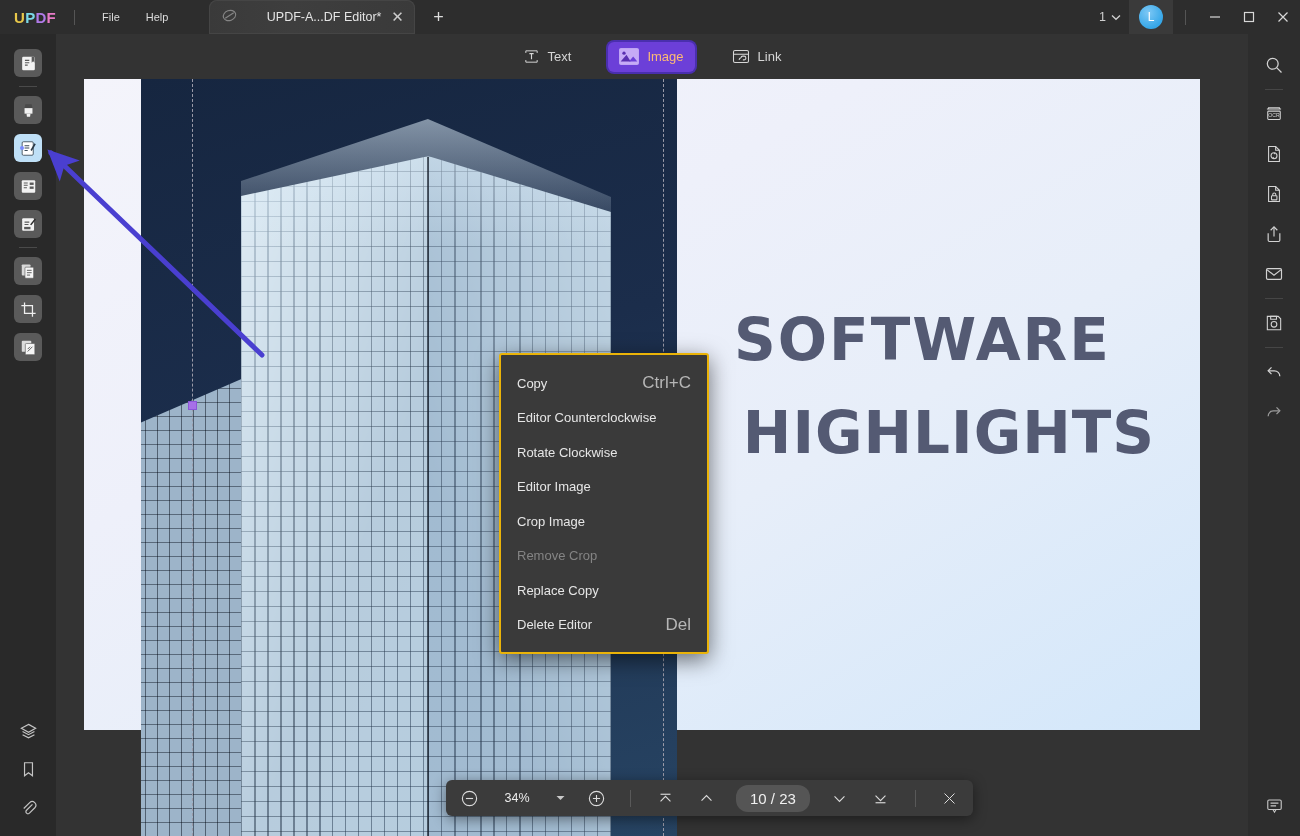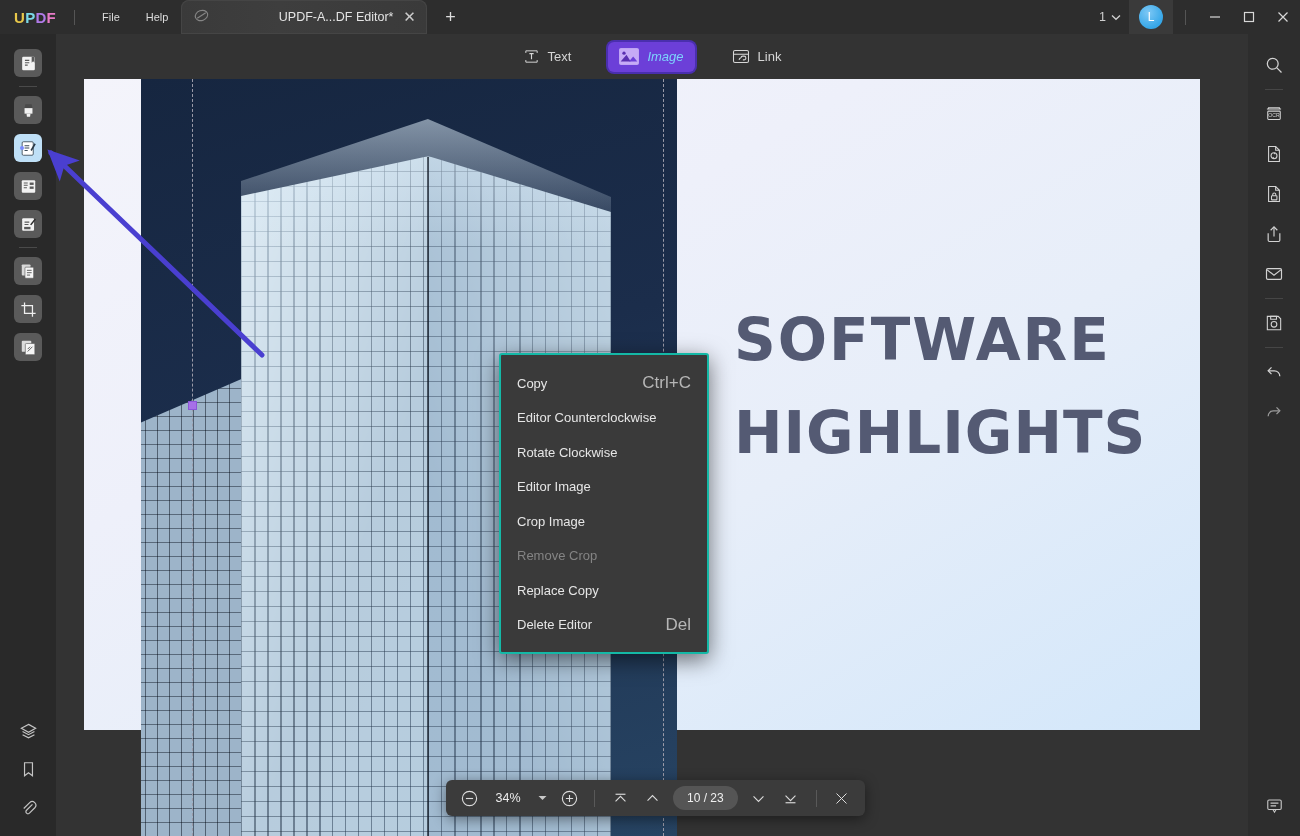--- a/index.html
+++ b/index.html
@@ -25,22 +25,22 @@
   .logo span:nth-child(1) { color: #e8c84a; }
   .logo span:nth-child(2) { color: #7ad9e8; }
   .logo span:nth-child(3) { color: #b07ae8; }
   .logo span:nth-child(4) { color: #e87ac8; }
   .tb-sep { width: 1px; height: 15px; background: #555; margin: 0 14px 0 18px; }
   .menu-item {
     color: #ddd; font-size: 11px; padding: 4px 13px; cursor: default;
     border-radius: 3px;
   }
   .tab {
-    margin-left: 0;
-    width: 246px; height: 34px;
+    margin-left: 28px;
+    width: 206px; height: 34px;
     background: linear-gradient(to right,#3a3a3a 0%,#3e3e3e 40%,#3a3a3a 100%);
     border-radius: 8px 8px 0 0;
     display: flex; align-items: center; position: relative;
     box-shadow: inset 0 0 0 1px #454545;
   }
   .tab-ico { margin-left: 12px; opacity:.5; }
   .tab-title {
     flex: 1; color: #e4e4e4; font-size: 12.5px; text-align: right;
     padding-right: 6px; white-space: nowrap; overflow: hidden;
   }
@@ -113,23 +113,22 @@
     position: absolute; top: 34px; left: 56px; width: 1192px; height: 45px;
     background: #333333; display: flex; align-items: center; justify-content: center;
     gap: 26px;
   }
   .tool {
     display: flex; align-items: center; gap: 8px; height: 30px;
     padding: 0 11px; border-radius: 6px; color: #d6d6d6; font-size: 13px;
     cursor: default;
   }
   .tool.selected {
-    background: #6c3fd8; color: #7dd3fc;
+    background: #6c3fd8; color: #fdba74;
     box-shadow: 0 0 0 2px #4a2fae;
-    font-style: italic;
   }
   .tool.selected .ticon { background: #b79cf0; }
   .ticon { display: flex; align-items: center; justify-content: center; }
 
   
   .docarea {
     position: absolute; top: 79px; left: 56px; width: 1192px; height: 757px;
     background: #333333; overflow: hidden;
   }
   .page {
@@ -206,57 +205,57 @@
     position: absolute; width: 9px; height: 9px; background: #a770e8;
     border: 1px solid #8a55d8;
   }
 
   .headline {
     position: absolute; left: 650px; top: 215px; width: 430px;
     color: #545a73; font-size: 58px; font-weight: bold;
     letter-spacing: 2px; line-height: 1.6;
     font-family: "DejaVu Sans", sans-serif;
   }
-  .headline div:nth-child(2) { letter-spacing: 1px; }
+  .headline div:nth-child(2) { letter-spacing: 1px; text-align: center; }
 
   
   .arrow-svg { position: absolute; left: 0; top: 0; pointer-events: none; }
 
   
   .ctxmenu {
     position: absolute; left: 499px; top: 353px; width: 210px;
-    background: #3a3a3a; border: 2px solid #14b8a6; border-radius: 3px;
+    background: #3a3a3a; border: 2px solid #eab308; border-radius: 3px;
     padding: 11px 0 10px 0; z-index: 40;
     box-shadow: 0 6px 22px rgba(0,0,0,.55);
   }
   .ctxitem {
     height: 34.5px; display: flex; align-items: center;
     padding: 0 16px; color: #e6e6e6; font-size: 13px; cursor: default;
   }
   .ctxitem.disabled { color: #848484; }
   .ctxshort { margin-left: auto; color: #b6b6b6; font-size: 17px; }
 
   
   .bottombar {
     position: absolute; left: 446px; bottom: 20px; height: 36px;
     background: #3b3b3b; border-radius: 6px;
-    display: flex; align-items: center; padding: 0 9px; gap: 4px;
+    display: flex; align-items: center; padding: 0 9px; gap: 13px;
     box-shadow: 0 3px 14px rgba(0,0,0,.45); z-index: 30;
   }
   .bb-btn {
     width: 28px; height: 28px; display: flex; align-items: center;
     justify-content: center; color: #dcdcdc; border-radius: 4px; cursor: default;
   }
   .bb-zoom { color: #ececec; font-size: 12.5px; padding: 0 8px; min-width: 42px;
              text-align: center; cursor: default; }
   .bb-caret { width: 18px; height: 28px; display:flex; align-items:center;
               justify-content:center; color:#c9c9c9; font-size: 9px; cursor: default; }
   .bb-sep { width: 1px; height: 17px; background: #595959; margin: 0 7px; }
   .bb-page {
-    background: #555; border-radius: 12px; color: #f0f0f0; font-size: 12px;
+    background: #555; border-radius: 12px; color: #f0f0f0; font-size: 15px;
     padding: 5px 14px; margin: 0 3px; cursor: default; white-space: nowrap;
   }
 </style>
 </head>
 <body>
 
 <div id="app">
 
   <div class="titlebar">
     <div class="logo">

